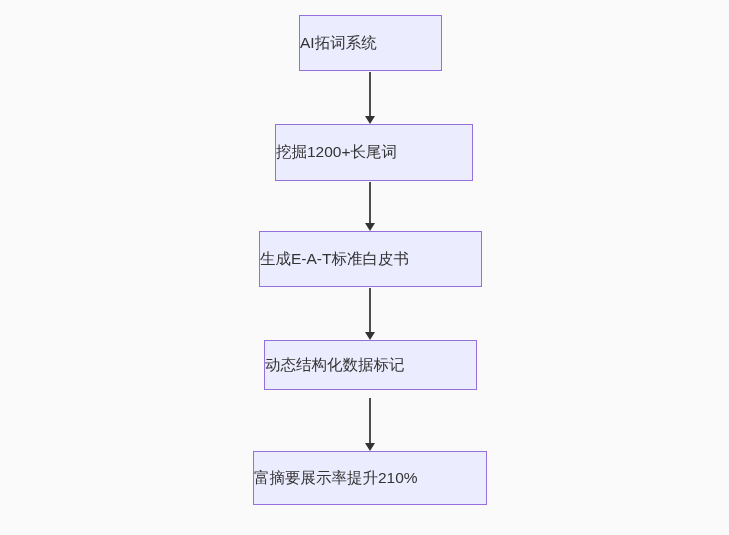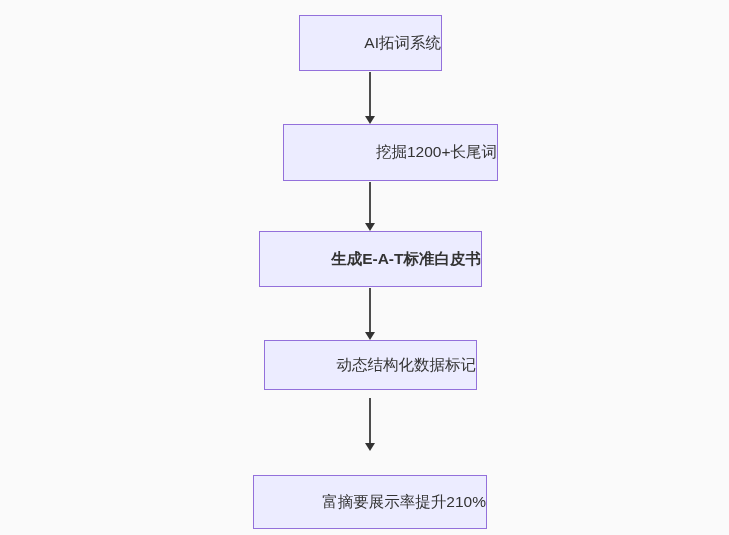--- a/index.html
+++ b/index.html
@@ -15,31 +15,31 @@
     overflow: hidden;
     font-family: "Liberation Sans", "DejaVu Sans", sans-serif;
   }
   .flow-node {
     position: absolute;
     box-sizing: border-box;
     background: #ececff;
     border: 1px solid #9370db;
     display: flex;
     align-items: center;
-    justify-content: flex-end;
+    justify-content: flex-start;
     color: #333333;
     font-size: 15.5px;
     text-align: center;
     white-space: nowrap;
   }
   .node1 { left: 299px; top: 15px;  width: 143px; height: 56px; }
-  .node2 { left: 275px; top: 124px; width: 215px; height: 57px; margin-left: 8px; }
-  .node3 { left: 259px; top: 231px; width: 223px; height: 56px; font-weight: bold; }
+  .node2 { left: 275px; top: 124px; width: 198px; height: 57px; }
+  .node3 { left: 259px; top: 231px; width: 223px; height: 56px; }
   .node4 { left: 264px; top: 340px; width: 213px; height: 50px; }
-  .node5 { left: 253px; top: 475px; width: 234px; height: 54px; }
+  .node5 { left: 253px; top: 451px; width: 234px; height: 54px; }
 
   .flow-arrow {
     position: absolute;
     left: 369px;
     width: 2px;
     background: #4d4d4d;
   }
   .flow-arrow::after {
     content: "";
     position: absolute;

